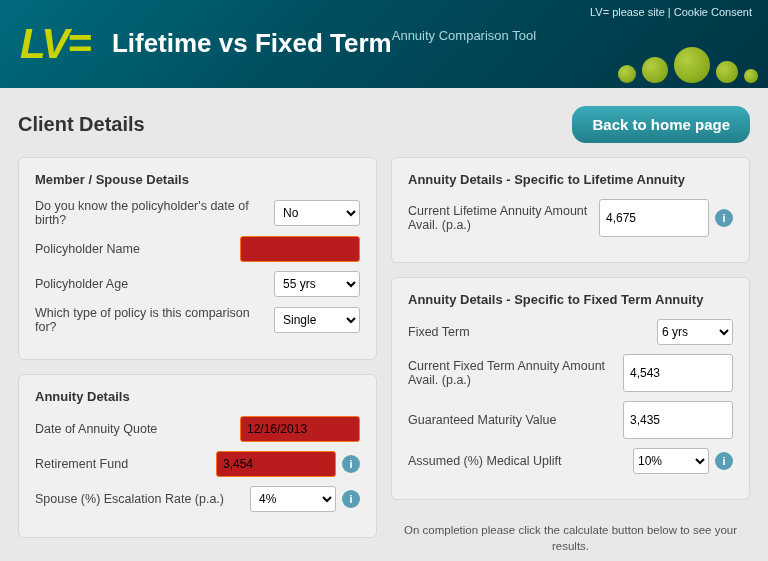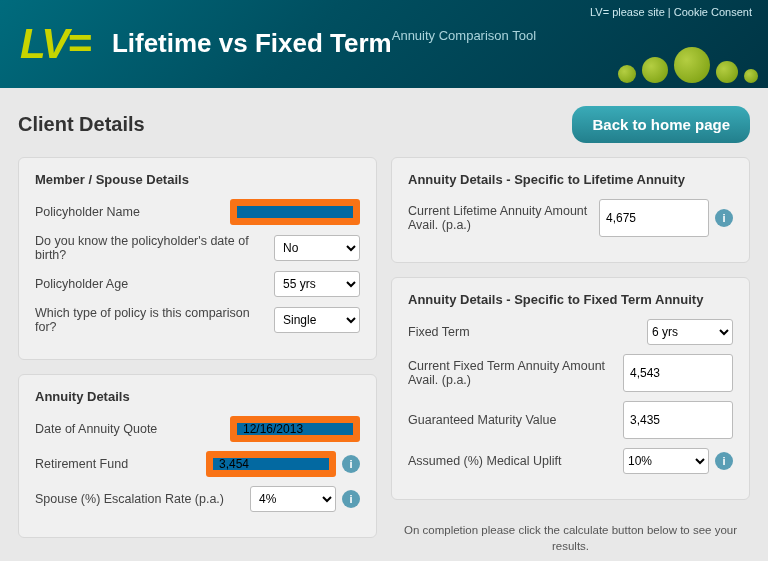--- a/index.html
+++ b/index.html
@@ -137,27 +137,27 @@
       display: flex;
       align-items: center;
       margin-bottom: 9px;
     }
     .form-label {
       color: #444;
       flex: 1;
       font-size: 12.5px;
     }
     .form-control {
-      width: 130px;
+      width: 120px;
       height: 26px;
-      border: 7px solid #f97316;
+      border: 1px solid #f97316;
       border-radius: 3px;
       padding: 2px 6px;
       font-size: 12px;
-      background: #0369a1;
+      background: #b91c1c;
     }
     .form-select {
       width: 86px;
       height: 26px;
       border: 1px solid #bbb;
       border-radius: 3px;
       padding: 2px 4px;
       font-size: 12px;
       background: #fff;
       -webkit-appearance: auto;
@@ -192,21 +192,21 @@
     .right-form-input {
       width: 110px;
       height: 26px;
       border: 1px solid #bbb;
       border-radius: 3px;
       padding: 18px 6px;
       font-size: 12px;
       background: #fff;
     }
     .right-form-select {
-      width: 86px;
+      width: 76px;
       height: 26px;
       border: 1px solid #bbb;
       border-radius: 3px;
       font-size: 12px;
       background: #fff;
       -webkit-appearance: auto;
     }
 
     
     .calculate-area {
@@ -261,30 +261,30 @@
   </div>
 
   <div class="main-cols">
 
     <div class="left-col">
 
       <div class="panel">
         <div class="panel-title">Member / Spouse Details</div>
 
         <div class="form-row">
-          <span class="form-label">Policyholder Name</span>
-          <input class="form-control" type="text" value="" style="">
-        </div>
-
-        <div class="form-row">
           <span class="form-label">Do you know the policyholder's date of birth?</span>
           <select class="form-select">
             <option>No</option>
             <option>Yes</option>
           </select>
+        </div>
+
+        <div class="form-row">
+          <span class="form-label">Policyholder Name</span>
+          <input class="form-control" type="text" value="" style="">
         </div>
 
         <div class="form-row">
           <span class="form-label">Policyholder Age</span>
           <select class="form-select">
             <option>50 yrs</option><option>51 yrs</option><option>52 yrs</option>
             <option>53 yrs</option><option>54 yrs</option><option selected="">55 yrs</option>
             <option>56 yrs</option><option>57 yrs</option><option>58 yrs</option>
             <option>59 yrs</option><option>60 yrs</option>
           </select>

